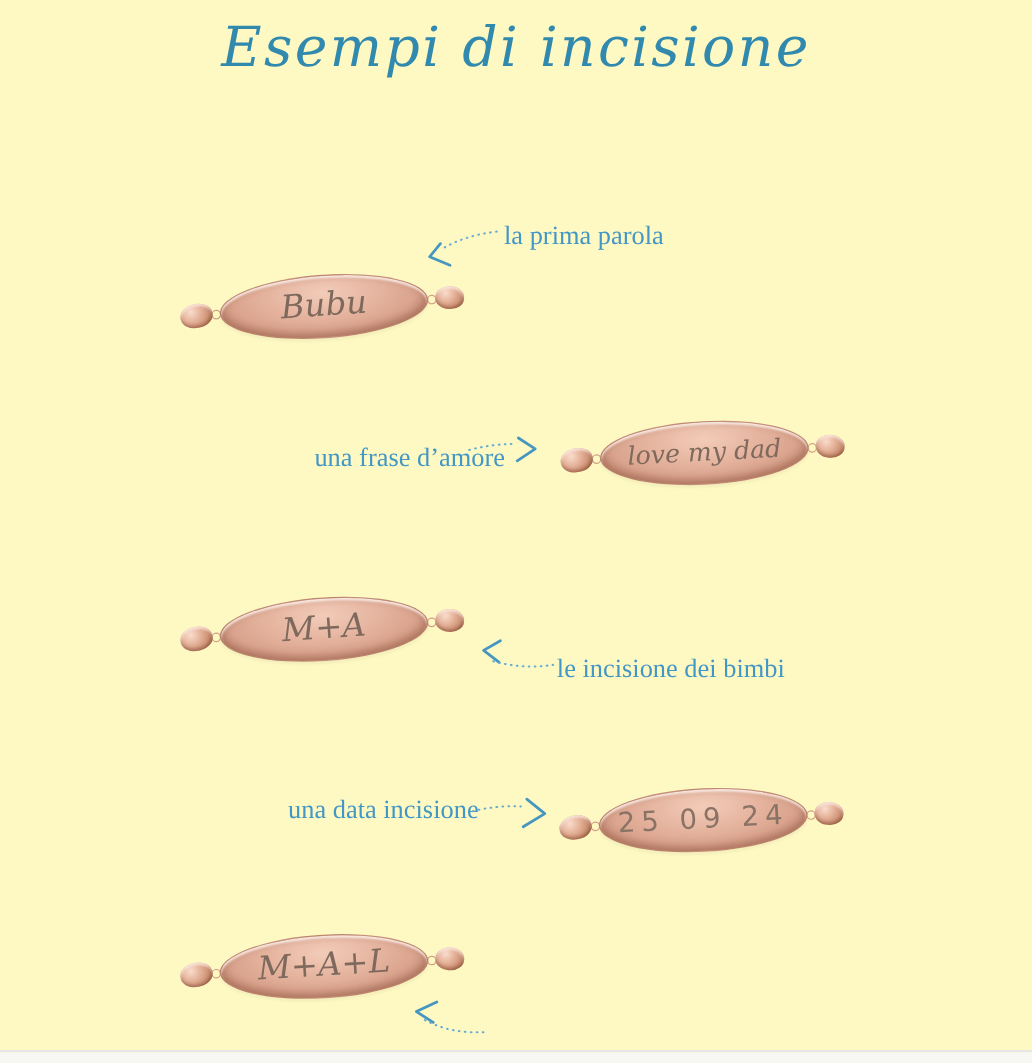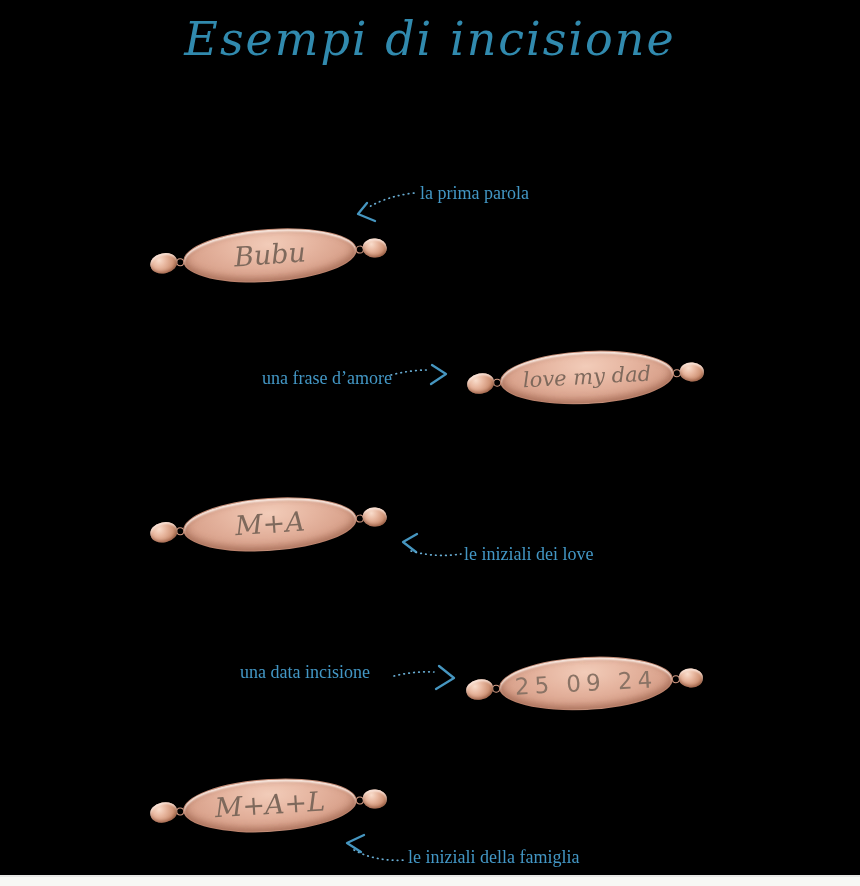--- a/index.html
+++ b/index.html
@@ -1,19 +1,19 @@
 <!DOCTYPE html>
 <html><head>
 <meta charset="utf-8">
 <style>
   html,body{margin:0;padding:0;background:#ffffff;}
   #stage{
     position:relative;
     width:860px;height:886px;
-    background:#000000;
+    background:#fef9c3;
     overflow:hidden;
     font-family:"Liberation Serif", serif;
   }
 
   
   .page-title{
     position:absolute;
     top:12px;left:0;width:860px;
     text-align:center;
     font-family:"DejaVu Serif", serif;
@@ -21,21 +21,21 @@
     font-weight:500;
     font-size:46px;
     letter-spacing:2px;
     color:#318aae;
   }
 
   
   .annotation{
     position:absolute;
     font-family:"Liberation Serif", serif;
-    font-size:18px;
+    font-size:22px;
     color:#4397c5;
     white-space:nowrap;
   }
 
   
   .bracelet{
     position:absolute;
     display:flex;
     align-items:center;
   }
@@ -119,23 +119,22 @@
 </style>
 </head>
 <body>
 
 <div id="stage">
 
   <div class="page-title">Esempi di incisione</div>
 
   <div class="annotation" style="left:420px;top:183px;">la prima parola</div>
   <div class="annotation" style="left:250px;top:368px;margin-left:12px;">una frase d’amore</div>
-  <div class="annotation" style="left:464px;top:544px;">le iniziali dei love</div>
+  <div class="annotation" style="left:464px;top:544px;">le incisione dei bimbi</div>
   <div class="annotation" style="left:240px;top:662px;">una data incisione</div>
-  <div class="annotation" style="left:408px;top:847px;">le iniziali della famiglia</div>
 
   <div class="bracelet" style="left:150px;top:229px;transform:rotate(-4deg);">
     <span class="bead bead-left"></span>
     <span class="ring"></span>
     <span class="plate">
       <span class="engraving script">Bubu</span>
     </span>
     <span class="ring"></span>
     <span class="bead bead-right"></span>
   </div>

